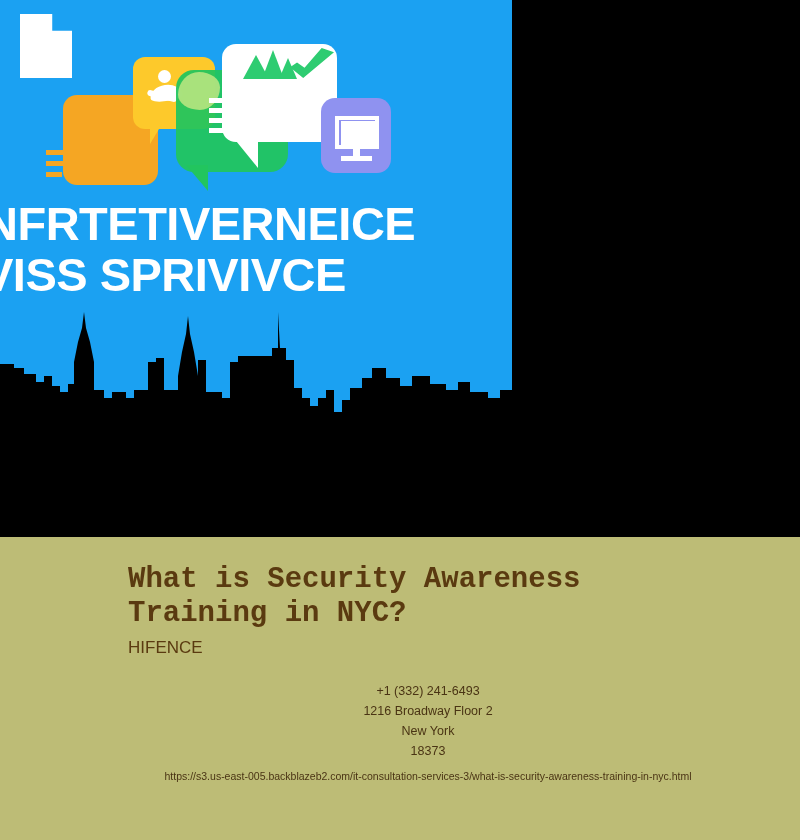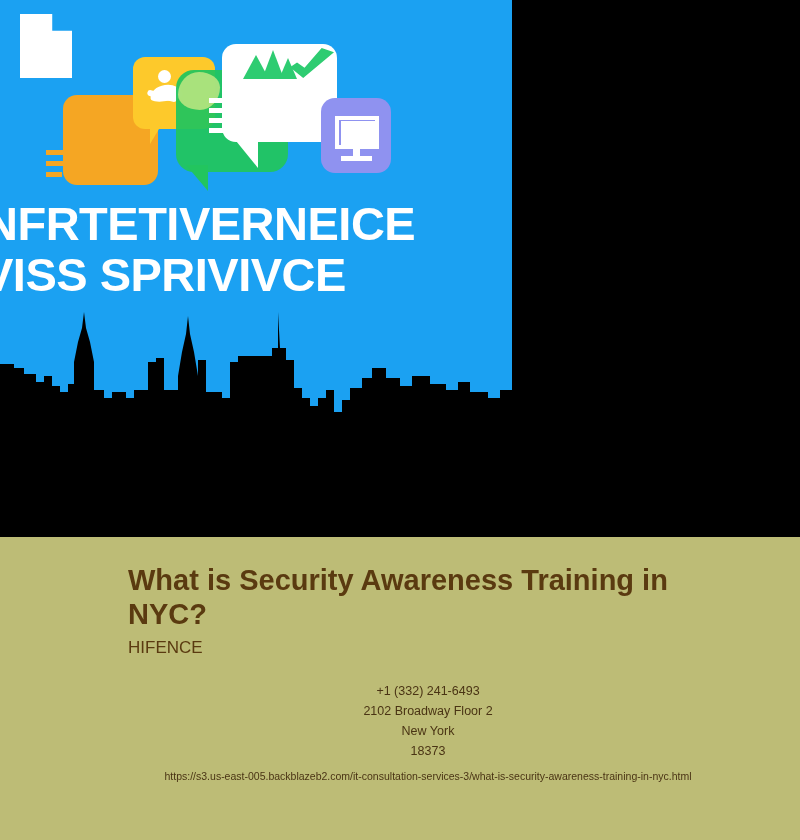--- a/index.html
+++ b/index.html
@@ -316,21 +316,21 @@
   }
   .info-inner {
     position: absolute;
     left: 128px;
     top: 26px;
     width: 600px;
   }
   .page-title {
     margin: 0;
     color: #5a3a10;
-    font-family: Liberation Sans, sans-serif;
+    font-family: Liberation Mono, monospace;
     font-weight: bold;
     font-size: 29px;
     line-height: 34px;
     max-width: 580px;
   }
   .brand-name {
     margin: 6px 0 16px 0;
     color: #5a3a10;
     font-family: "Liberation Sans", sans-serif;
     font-weight: normal;
@@ -433,21 +433,21 @@
 
   <div class="info">
     <div class="info-inner">
 
       <h1 class="page-title">What is Security Awareness Training in NYC?</h1>
 
       <div class="brand-name">HIFENCE</div>
 
       <div class="contact-block">
         <div class="contact-line">+1 (332) 241-6493</div>
-        <div class="contact-line">2102 Broadway Floor 2</div>
+        <div class="contact-line">1216 Broadway Floor 2</div>
         <div class="contact-line">New York</div>
         <div class="contact-line">18373</div>
 
         <div class="source-url">https://s3.us-east-005.backblazeb2.com/it-consultation-services-3/what-is-security-awareness-training-in-nyc.html</div>
       </div>
 
     </div>
   </div>
 
 </div>

